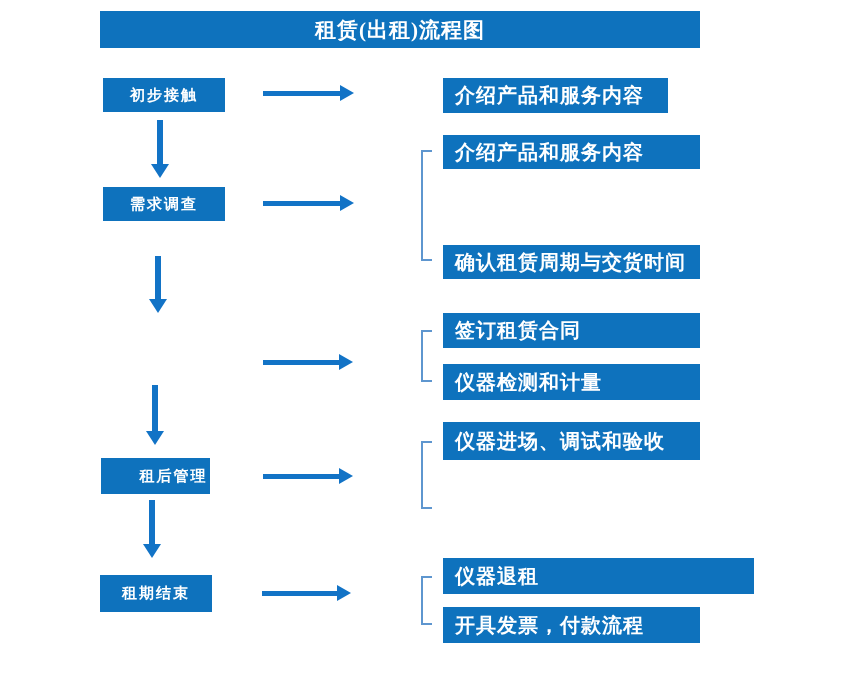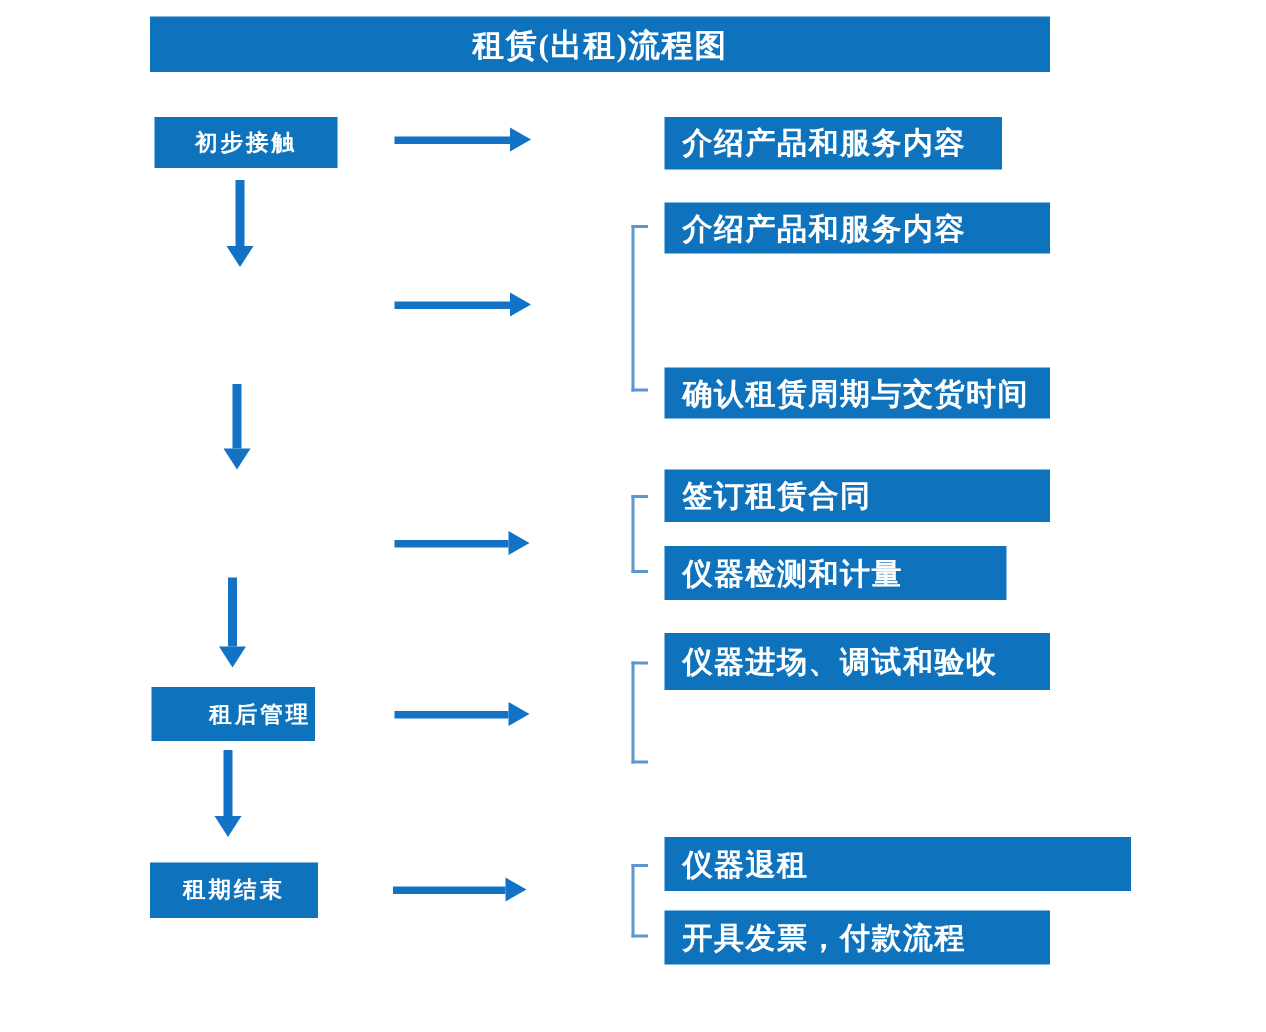--- a/index.html
+++ b/index.html
@@ -81,28 +81,29 @@
   }
 </style>
 </head>
 <body>
 
 <div class="canvas">
 
   <div class="box title-bar" style="left:100px; top:11px; width:600px; height:37px;">租赁(出租)流程图</div>
 
   <div class="box stage" style="left:103px; top:78px; width:122px; height:34px;">初步接触</div>
+  <div class="box stage" style="left:103px; top:187px; width:122px; height:34px;">需求调查</div>
   <div class="box stage" style="left:101px; top:458px; width:109px; height:36px;padding-left:36px;">租后管理</div>
   <div class="box stage" style="left:100px; top:575px; width:112px; height:37px;">租期结束</div>
 
   <div class="box output" style="left:443px; top:78px; width:225px; height:35px;">介绍产品和服务内容</div>
   <div class="box output" style="left:443px; top:135px; width:257px; height:34px;">介绍产品和服务内容</div>
   <div class="box output" style="left:443px; top:245px; width:257px; height:34px;">确认租赁周期与交货时间</div>
   <div class="box output" style="left:443px; top:313px; width:257px; height:35px;">签订租赁合同</div>
-  <div class="box output" style="left:443px; top:364px; width:228px; height:36px;">仪器检测和计量</div>
+  <div class="box output" style="left:443px; top:364px; width:257px; height:36px;">仪器检测和计量</div>
   <div class="box output" style="left:443px; top:422px; width:257px; height:38px;">仪器进场、调试和验收</div>
   <div class="box output" style="left:443px; top:558px; width:311px; height:36px;">仪器退租</div>
   <div class="box output" style="left:443px; top:607px; width:257px; height:36px;">开具发票，付款流程</div>
 
   <div class="arrow-right" style="left:263px; top:85px; width:91px;">
       <div class="shaft"></div>
       <div class="head"></div>
     </div>
   <div class="arrow-right" style="left:263px; top:195px; width:91px;">
       <div class="shaft"></div>

